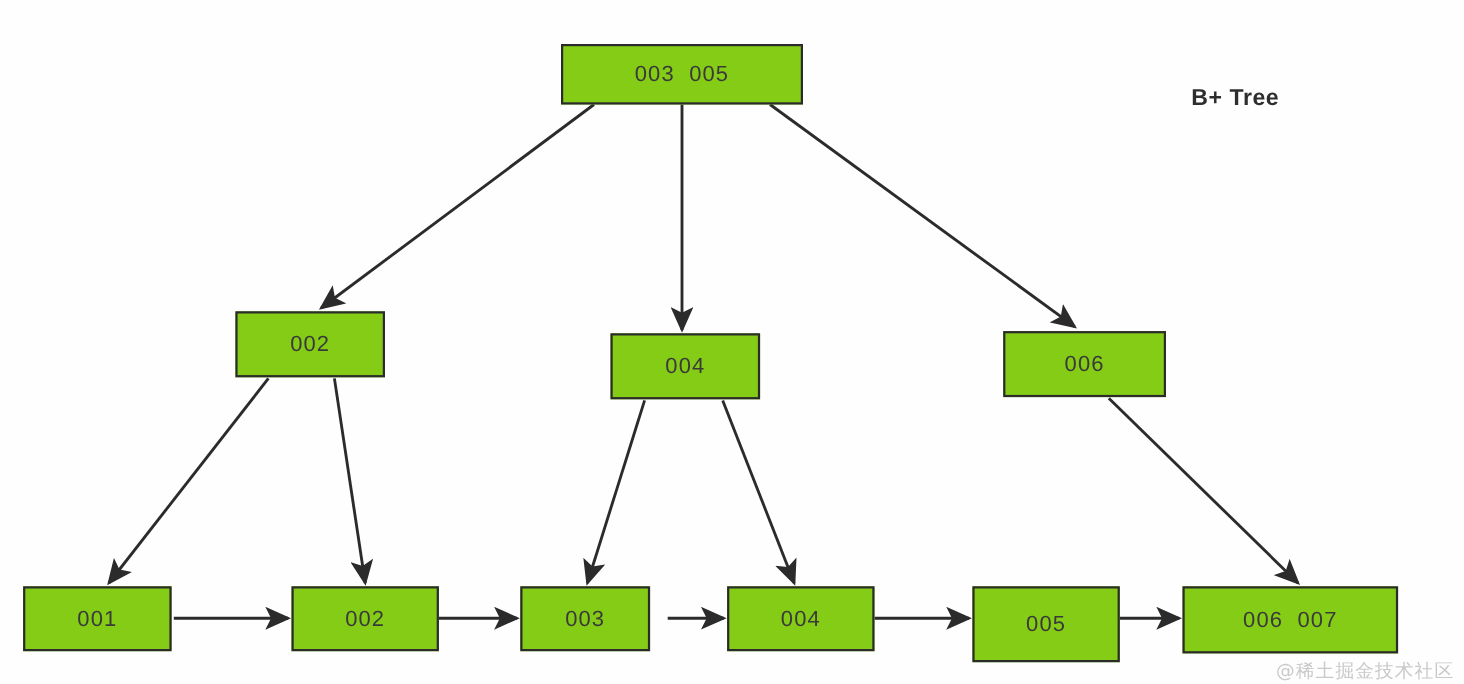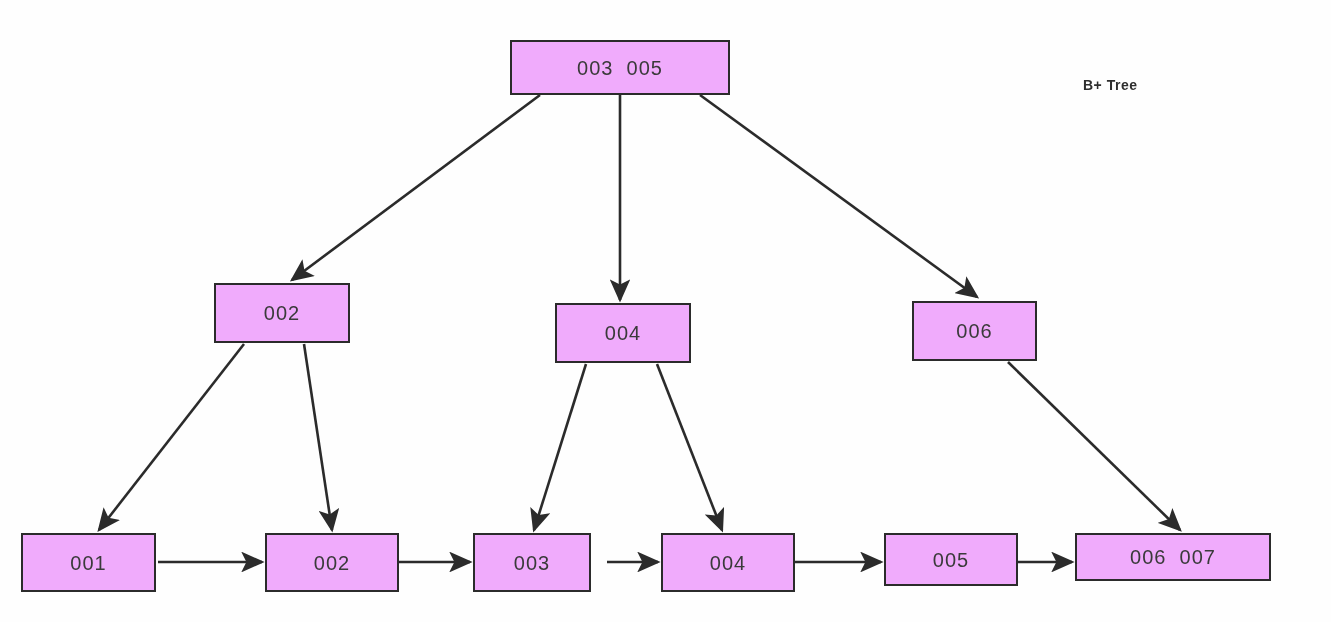--- a/index.html
+++ b/index.html
@@ -22,38 +22,38 @@
     position: absolute;
     left: 0;
     top: 0;
     width: 1331px;
     height: 622px;
   }
   .node-box {
     position: absolute;
     box-sizing: border-box;
     border: 2.5px solid #2b2b2b;
-    background: #f0abfc;
+    background: #84cc16;
     display: flex;
     align-items: center;
     justify-content: center;
     color: #3a3a3a;
     font-size: 20px;
     letter-spacing: 1px;
     font-family: "Liberation Sans", "DejaVu Sans", sans-serif;
     z-index: 3;
   }
   .node-label {
     white-space: pre;
     line-height: 1;
   }
   .title {
     position: absolute;
     font-weight: bold;
-    font-size: 14px;
+    font-size: 21px;
     color: #2e2e2e;
     letter-spacing: 0.5px;
     z-index: 4;
     white-space: pre;
   }
   .watermark {
     position: absolute;
     font-size: 17px;
     color: #c9c9c9;
     letter-spacing: 1px;
@@ -95,39 +95,40 @@
   <div id="nodes-layer">
       <div class="node-box" style="left: 510px; top: 40px; width: 220px; height: 55px;">
         <span class="node-label">003  005</span>
       </div>
       <div class="node-box" style="left: 214px; top: 283px; width: 136px; height: 60px;">
         <span class="node-label">002</span>
       </div>
       <div class="node-box" style="left: 555px; top: 303px; width: 136px; height: 60px;">
         <span class="node-label">004</span>
       </div>
-      <div class="node-box" style="left: 912px; top: 301px; width: 125px; height: 60px;">
+      <div class="node-box" style="left: 912px; top: 301px; width: 148px; height: 60px;">
         <span class="node-label">006</span>
       </div>
       <div class="node-box" style="left: 21px; top: 533px; width: 135px; height: 59px;">
         <span class="node-label">001</span>
       </div>
       <div class="node-box" style="left: 265px; top: 533px; width: 134px; height: 59px;">
         <span class="node-label">002</span>
       </div>
       <div class="node-box" style="left: 473px; top: 533px; width: 118px; height: 59px;">
         <span class="node-label">003</span>
       </div>
       <div class="node-box" style="left: 661px; top: 533px; width: 134px; height: 59px;">
         <span class="node-label">004</span>
       </div>
-      <div class="node-box" style="left: 884px; top: 533px; width: 134px; height: 53px;">
+      <div class="node-box" style="left: 884px; top: 533px; width: 134px; height: 69px;">
         <span class="node-label">005</span>
       </div>
-      <div class="node-box" style="left: 1075px; top: 533px; width: 196px; height: 48px;">
+      <div class="node-box" style="left: 1075px; top: 533px; width: 196px; height: 61px;">
         <span class="node-label">006  007</span>
       </div>
     </div>
 
   <div class="title" style="left: 1083px; top: 77px;">B+ Tree</div>
 
+  <div class="watermark" style="left: 1160px; top: 598px;">@稀土掘金技术社区</div>
 
 </div>
 
 </body></html>

